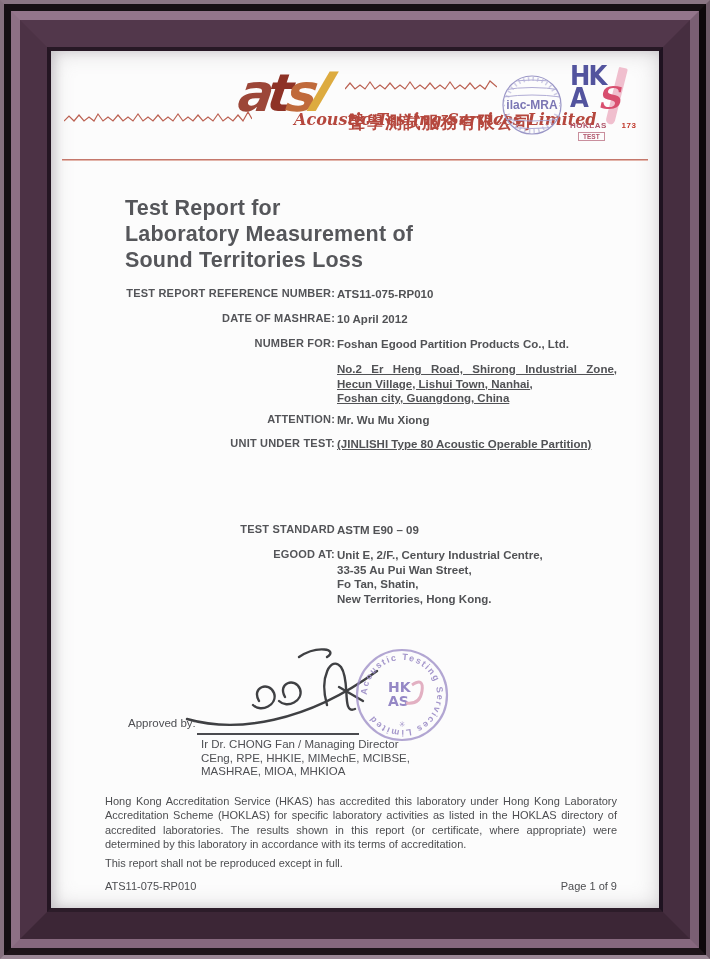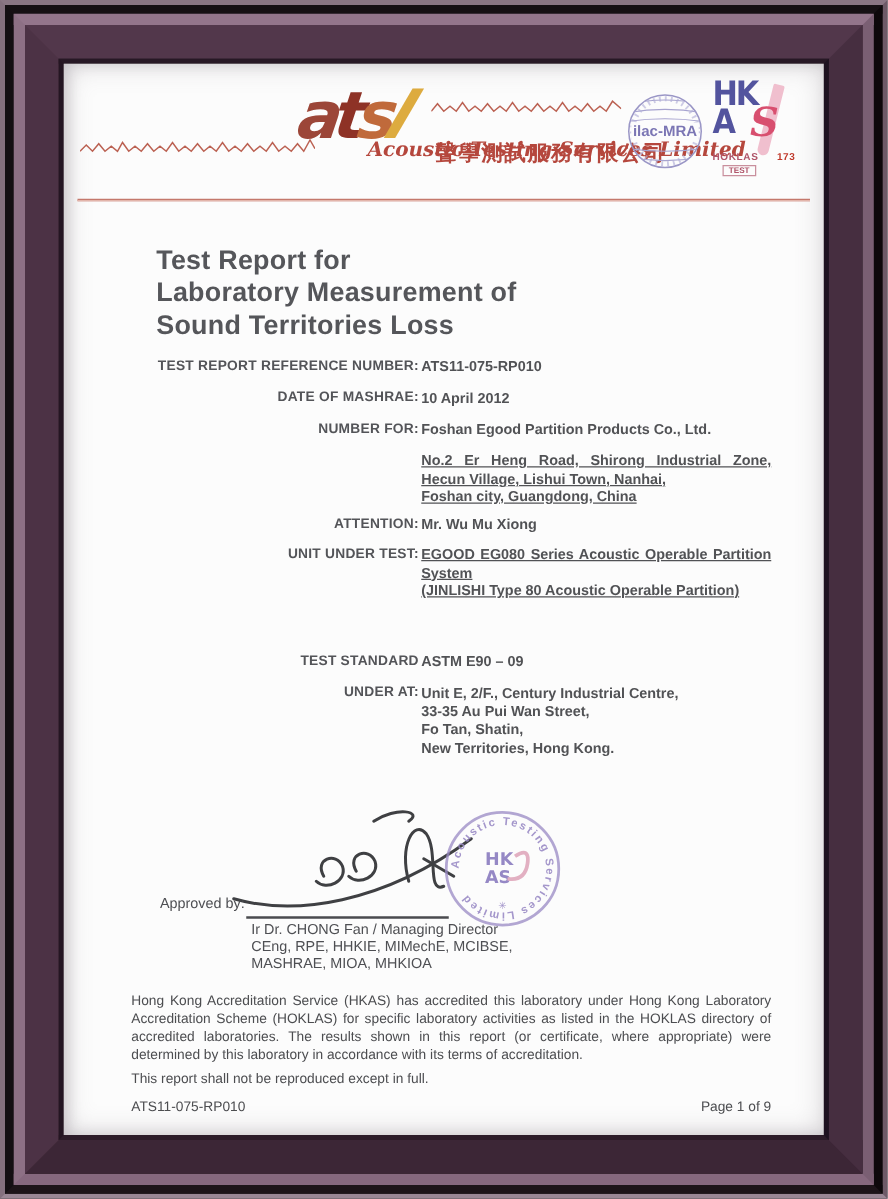--- a/index.html
+++ b/index.html
@@ -166,30 +166,29 @@
         <div class="val pre just">No.2 Er Heng Road, Shirong Industrial Zone, Hecun Village, Lishui Town, Nanhai,
 Foshan city, Guangdong, China</div>
       </div>
       <div class="row" style="top:362px;">
         <div class="lbl">ATTENTION:</div>
         <div class="val">Mr. Wu Mu Xiong</div>
       </div>
       <div class="row" style="top:386px;">
         <div class="lbl">UNIT UNDER TEST:</div>
         <div class="val">
-          <div class="just">EGOOD EG080 Series Acoustic Operable Partition System</div>
           <div class="just">(JINLISHI Type 80 Acoustic Operable Partition)</div>
         </div>
       </div>
       <div class="row" style="top:472px;">
         <div class="lbl">TEST STANDARD</div>
         <div class="val">ASTM E90 – 09</div>
       </div>
       <div class="row" style="top:497px;">
-        <div class="lbl">UNDER AT:</div>
+        <div class="lbl">EGOOD AT:</div>
         <div class="val pre">Unit E, 2/F., Century Industrial Centre,
 33-35 Au Pui Wan Street,
 Fo Tan, Shatin,
 New Territories, Hong Kong.</div>
       </div>
 
       <svg class="sig-svg" width="230" height="96" viewBox="0 0 230 96">
         <g fill="none" stroke="#3f4043" stroke-width="2.4" stroke-linecap="round">
           <path d="M6,76 C 55,90 125,80 196,28"></path>
           <path d="M118,14 C 136,2 158,6 146,14"></path>

